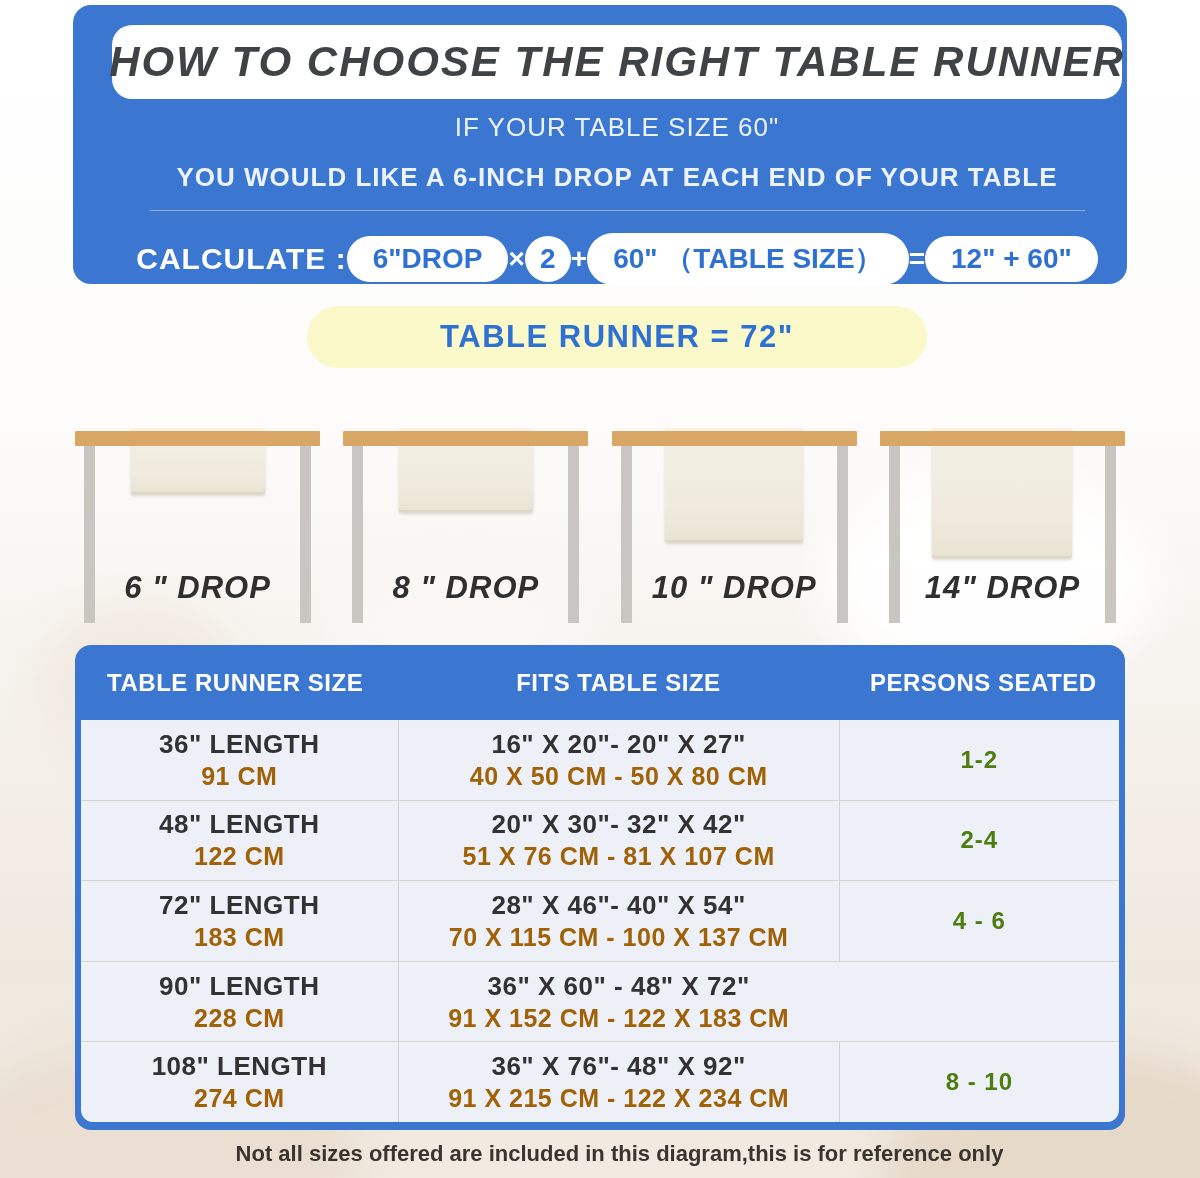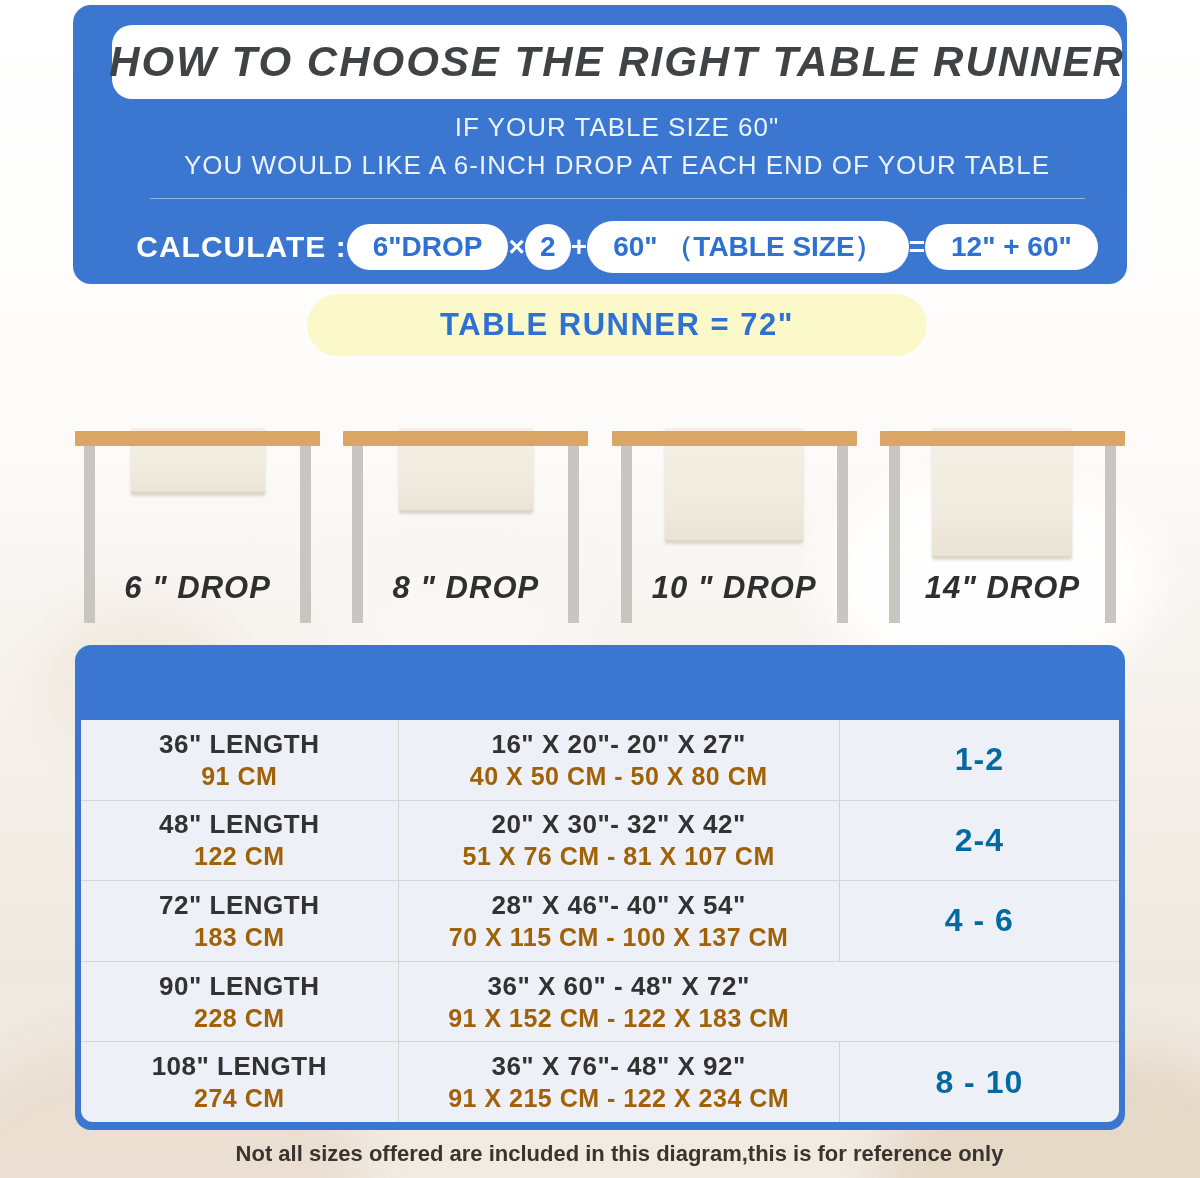--- a/index.html
+++ b/index.html
@@ -39,21 +39,21 @@
   }
   .title-box h1 {
     font-size: 42px; font-weight: bold; font-style: italic;
     letter-spacing: 2px; color: #404346; white-space: nowrap;
   }
   .subline {
     margin-top: 13px;
     text-align: center;
     font-size: 26px; color: #ecf3fc; letter-spacing: 1px;
   }
-  .subline.second { margin-top: 7px; }
+  .subline.second { margin-top: 19px; font-weight: bold; }
   .hero-divider {
     margin: 17px auto 0;
     width: 935px; height: 1px;
     background: rgba(255,255,255,0.45);
   }
   .calc-row {
     margin-top: 22px;
     display: flex; align-items: center; justify-content: center;
     gap: 0;
   }
@@ -149,21 +149,21 @@
     border-bottom: 1px solid #d8d4cf;
   }
   .trow:last-child { border-bottom: none; }
   .tcell {
     display: flex; flex-direction: column; align-items: center; justify-content: center;
     gap: 2px;
   }
   .tcell.col2, .tcell.col3 { border-left: 1px solid #d5d1cc; }
   .cell-line1 { font-size: 26px; font-weight: bold; color: #323232; letter-spacing: 0.5px; white-space: nowrap; }
   .cell-line2 { font-size: 25px; font-weight: bold; color: #a16207; letter-spacing: 0.5px; white-space: nowrap; text-align: right; }
-  .persons { font-size: 32px; font-weight: bold; color: #0369a1; letter-spacing: 1px; }
+  .persons { font-size: 24px; font-weight: bold; color: #4d7c0f; letter-spacing: 1px; }
 
   .footnote {
     position: absolute; left: 0; right: 0; top: 1141px;
     text-align: center;
     font-size: 22px; font-weight: bold; color: #39342f; padding-left: 39px;
   }
 </style>
 </head>
 <body>
 
@@ -222,20 +222,25 @@
     <div class="diagram">
       <div class="runner drop-14"></div>
       <div class="tabletop"></div>
       <div class="leg left"></div>
       <div class="leg right"></div>
       <div class="drop-label">14" DROP</div>
     </div>
   </section>
 
   <section class="size-table">
+    <div class="thead">
+      <div class="hcell col1">TABLE RUNNER SIZE</div>
+      <div class="hcell col2">FITS TABLE SIZE</div>
+      <div class="hcell col3">PERSONS SEATED</div>
+    </div>
     <div class="tbody">
 
       <div class="trow">
         <div class="tcell col1">
           <span class="cell-line1">36" LENGTH</span>
           <span class="cell-line2">91 CM</span>
         </div>
         <div class="tcell col2">
           <span class="cell-line1">16" X 20"- 20" X 27"</span>
           <span class="cell-line2">40 X 50 CM - 50 X 80 CM</span>

